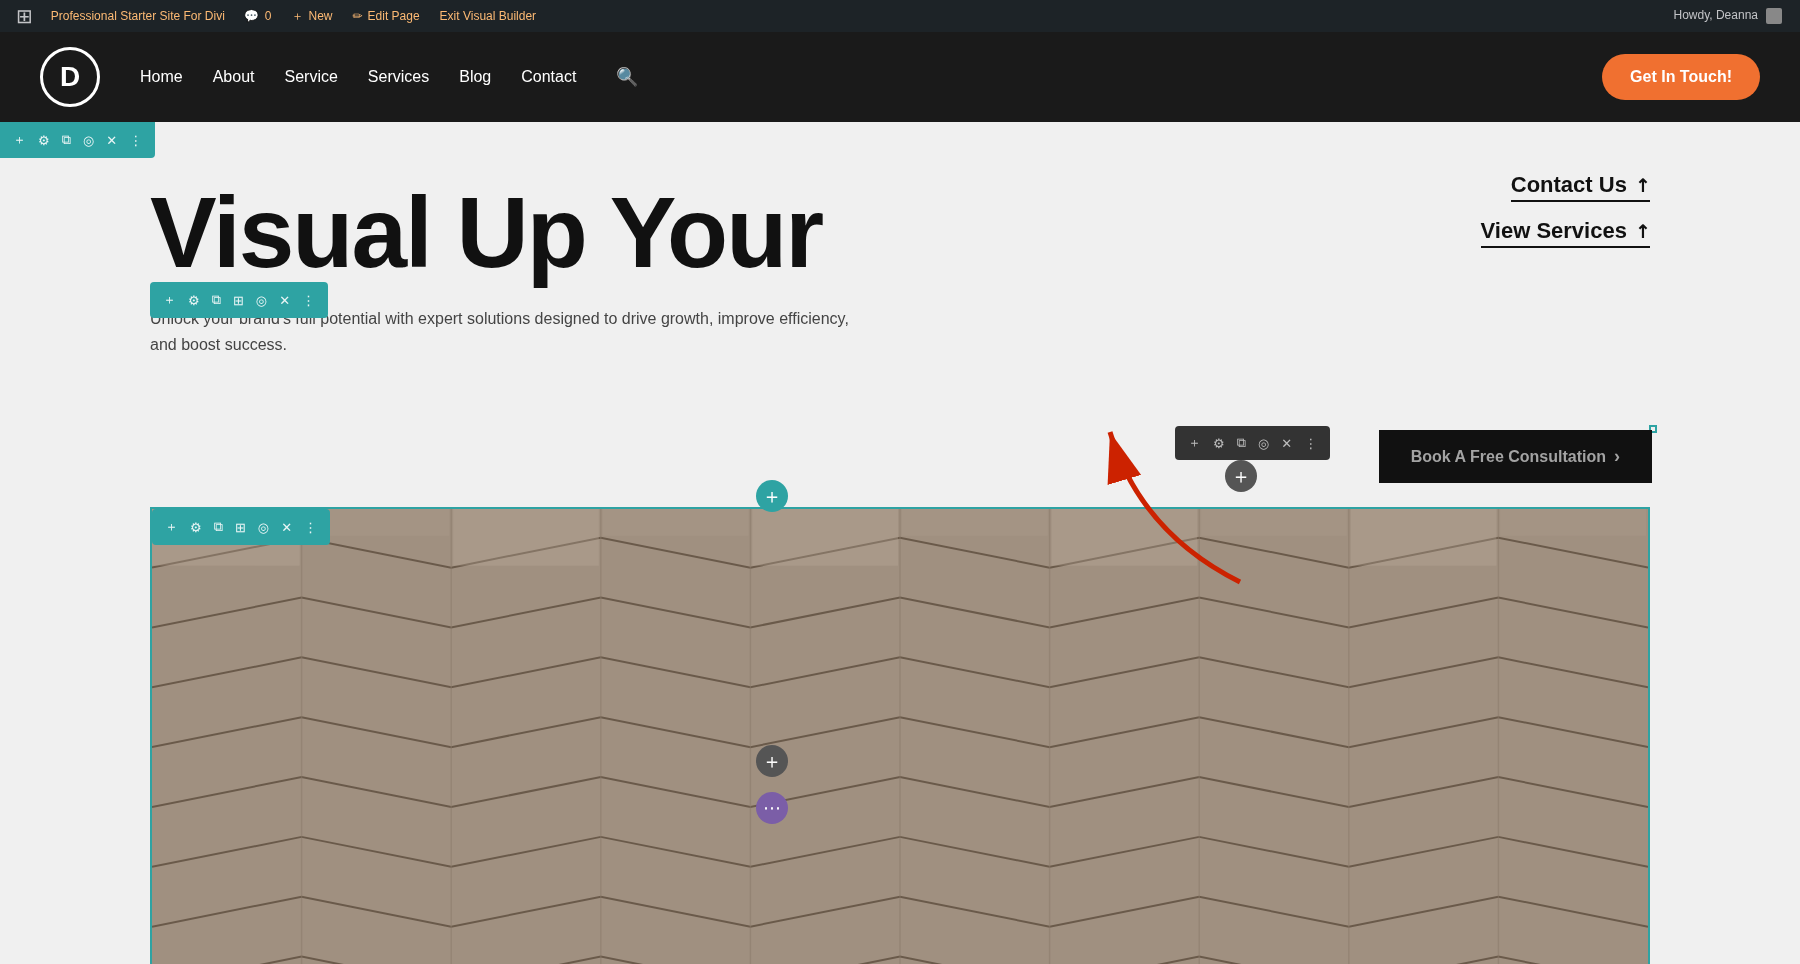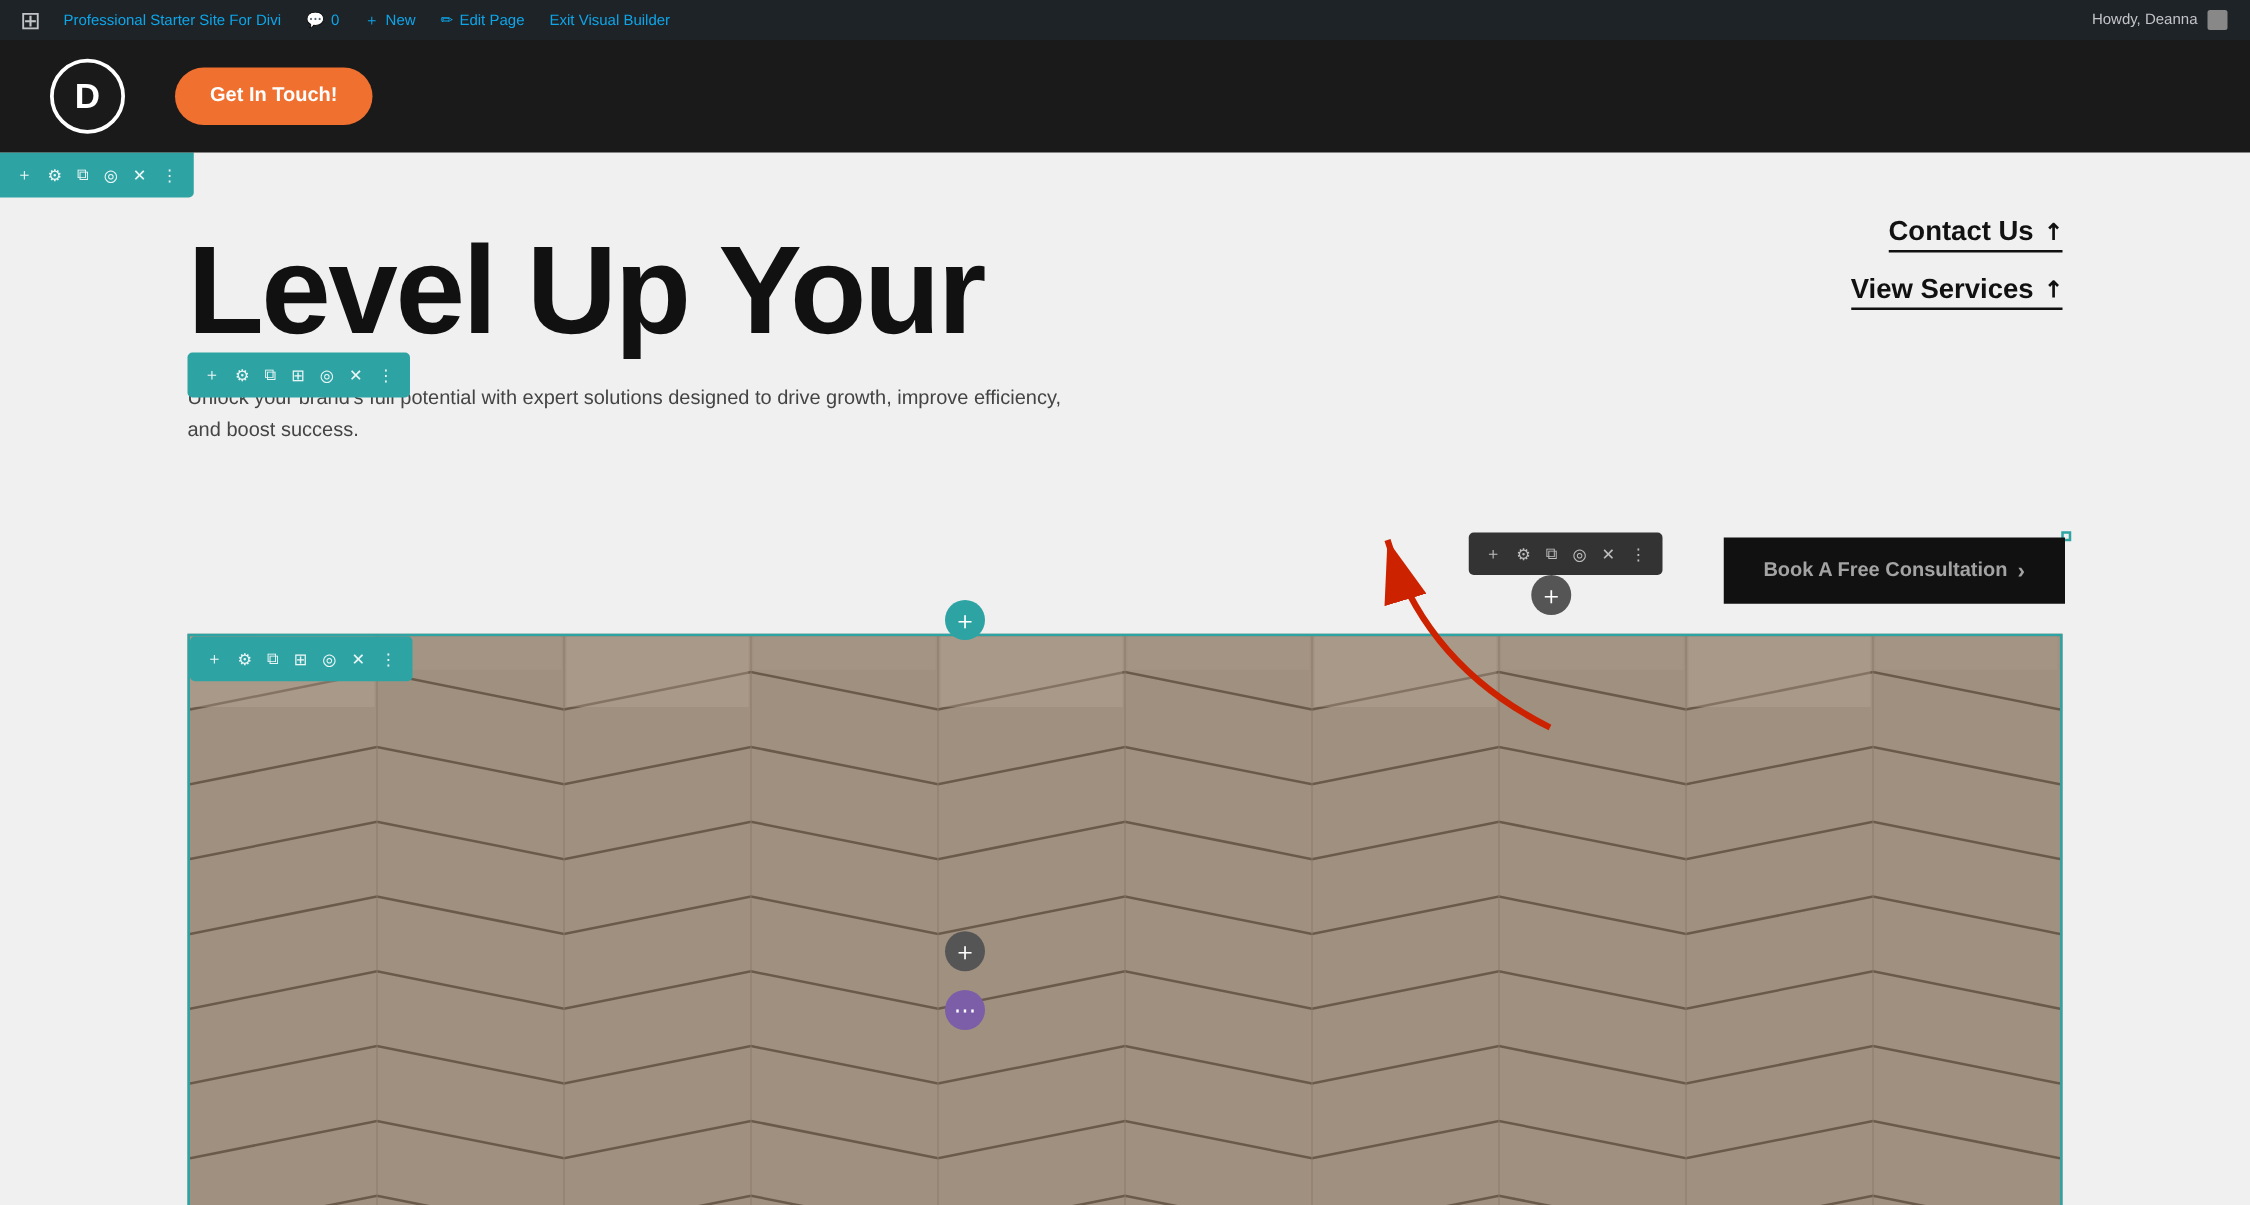--- a/index.html
+++ b/index.html
@@ -13,21 +13,21 @@
       display: flex;
       align-items: center;
       padding: 0 8px;
       gap: 0;
       position: relative;
       z-index: 100;
     }
     .admin-bar-item {
       display: flex;
       align-items: center;
-      color: #0ea5e9;
+      color: #fdba74;
       font-size: 12px;
       padding: 0 10px;
       height: 100%;
       gap: 5px;
       cursor: pointer;
       white-space: nowrap;
     }
     .admin-bar-wp-logo { color: #c3c4c7; font-size: 20px; padding: 0 8px; }
     .admin-bar-right {
       margin-left: auto;
@@ -345,20 +345,29 @@
   <div class="admin-bar-right">
     <span class="admin-bar-howdy">Howdy, Deanna</span>
     <span class="admin-bar-avatar"></span>
   </div>
 </div>
 
 <header id="site-header">
   <div class="site-logo">
     <span>D</span>
   </div>
+  <nav class="site-nav">
+    <a class="nav-link">Home</a>
+    <a class="nav-link">About</a>
+    <a class="nav-link">Service</a>
+    <a class="nav-link">Services</a>
+    <a class="nav-link">Blog</a>
+    <a class="nav-link">Contact</a>
+    <span class="nav-search">🔍</span>
+  </nav>
   <button class="get-in-touch-btn">Get In Touch!</button>
 </header>
 
 <div id="main-content">
 
   <div class="builder-toolbar-section" style="top:0; left:0;">
     <span class="tb-icon">＋</span>
     <span class="tb-icon">⚙</span>
     <span class="tb-icon">⧉</span>
     <span class="tb-icon">◎</span>
@@ -372,21 +381,21 @@
       <span class="tb-icon">＋</span>
       <span class="tb-icon">⚙</span>
       <span class="tb-icon">⧉</span>
       <span class="tb-icon">⊞</span>
       <span class="tb-icon">◎</span>
       <span class="tb-icon">✕</span>
       <span class="tb-icon">⋮</span>
     </div>
 
     <h1 class="hero-headline">
-      <span>Level Up Your</span><br>
+      <span>Visual Up Your</span><br>
     </h1>
 
     <p class="hero-subtext">Unlock your brand's full potential with expert solutions designed to drive growth, improve efficiency, and boost success.</p>
 
     <div class="hero-right-links">
       <a class="hero-link">
         <span>Contact Us</span>
         <span class="hero-link-arrow">↗</span>
       </a>
       <a class="hero-link">

